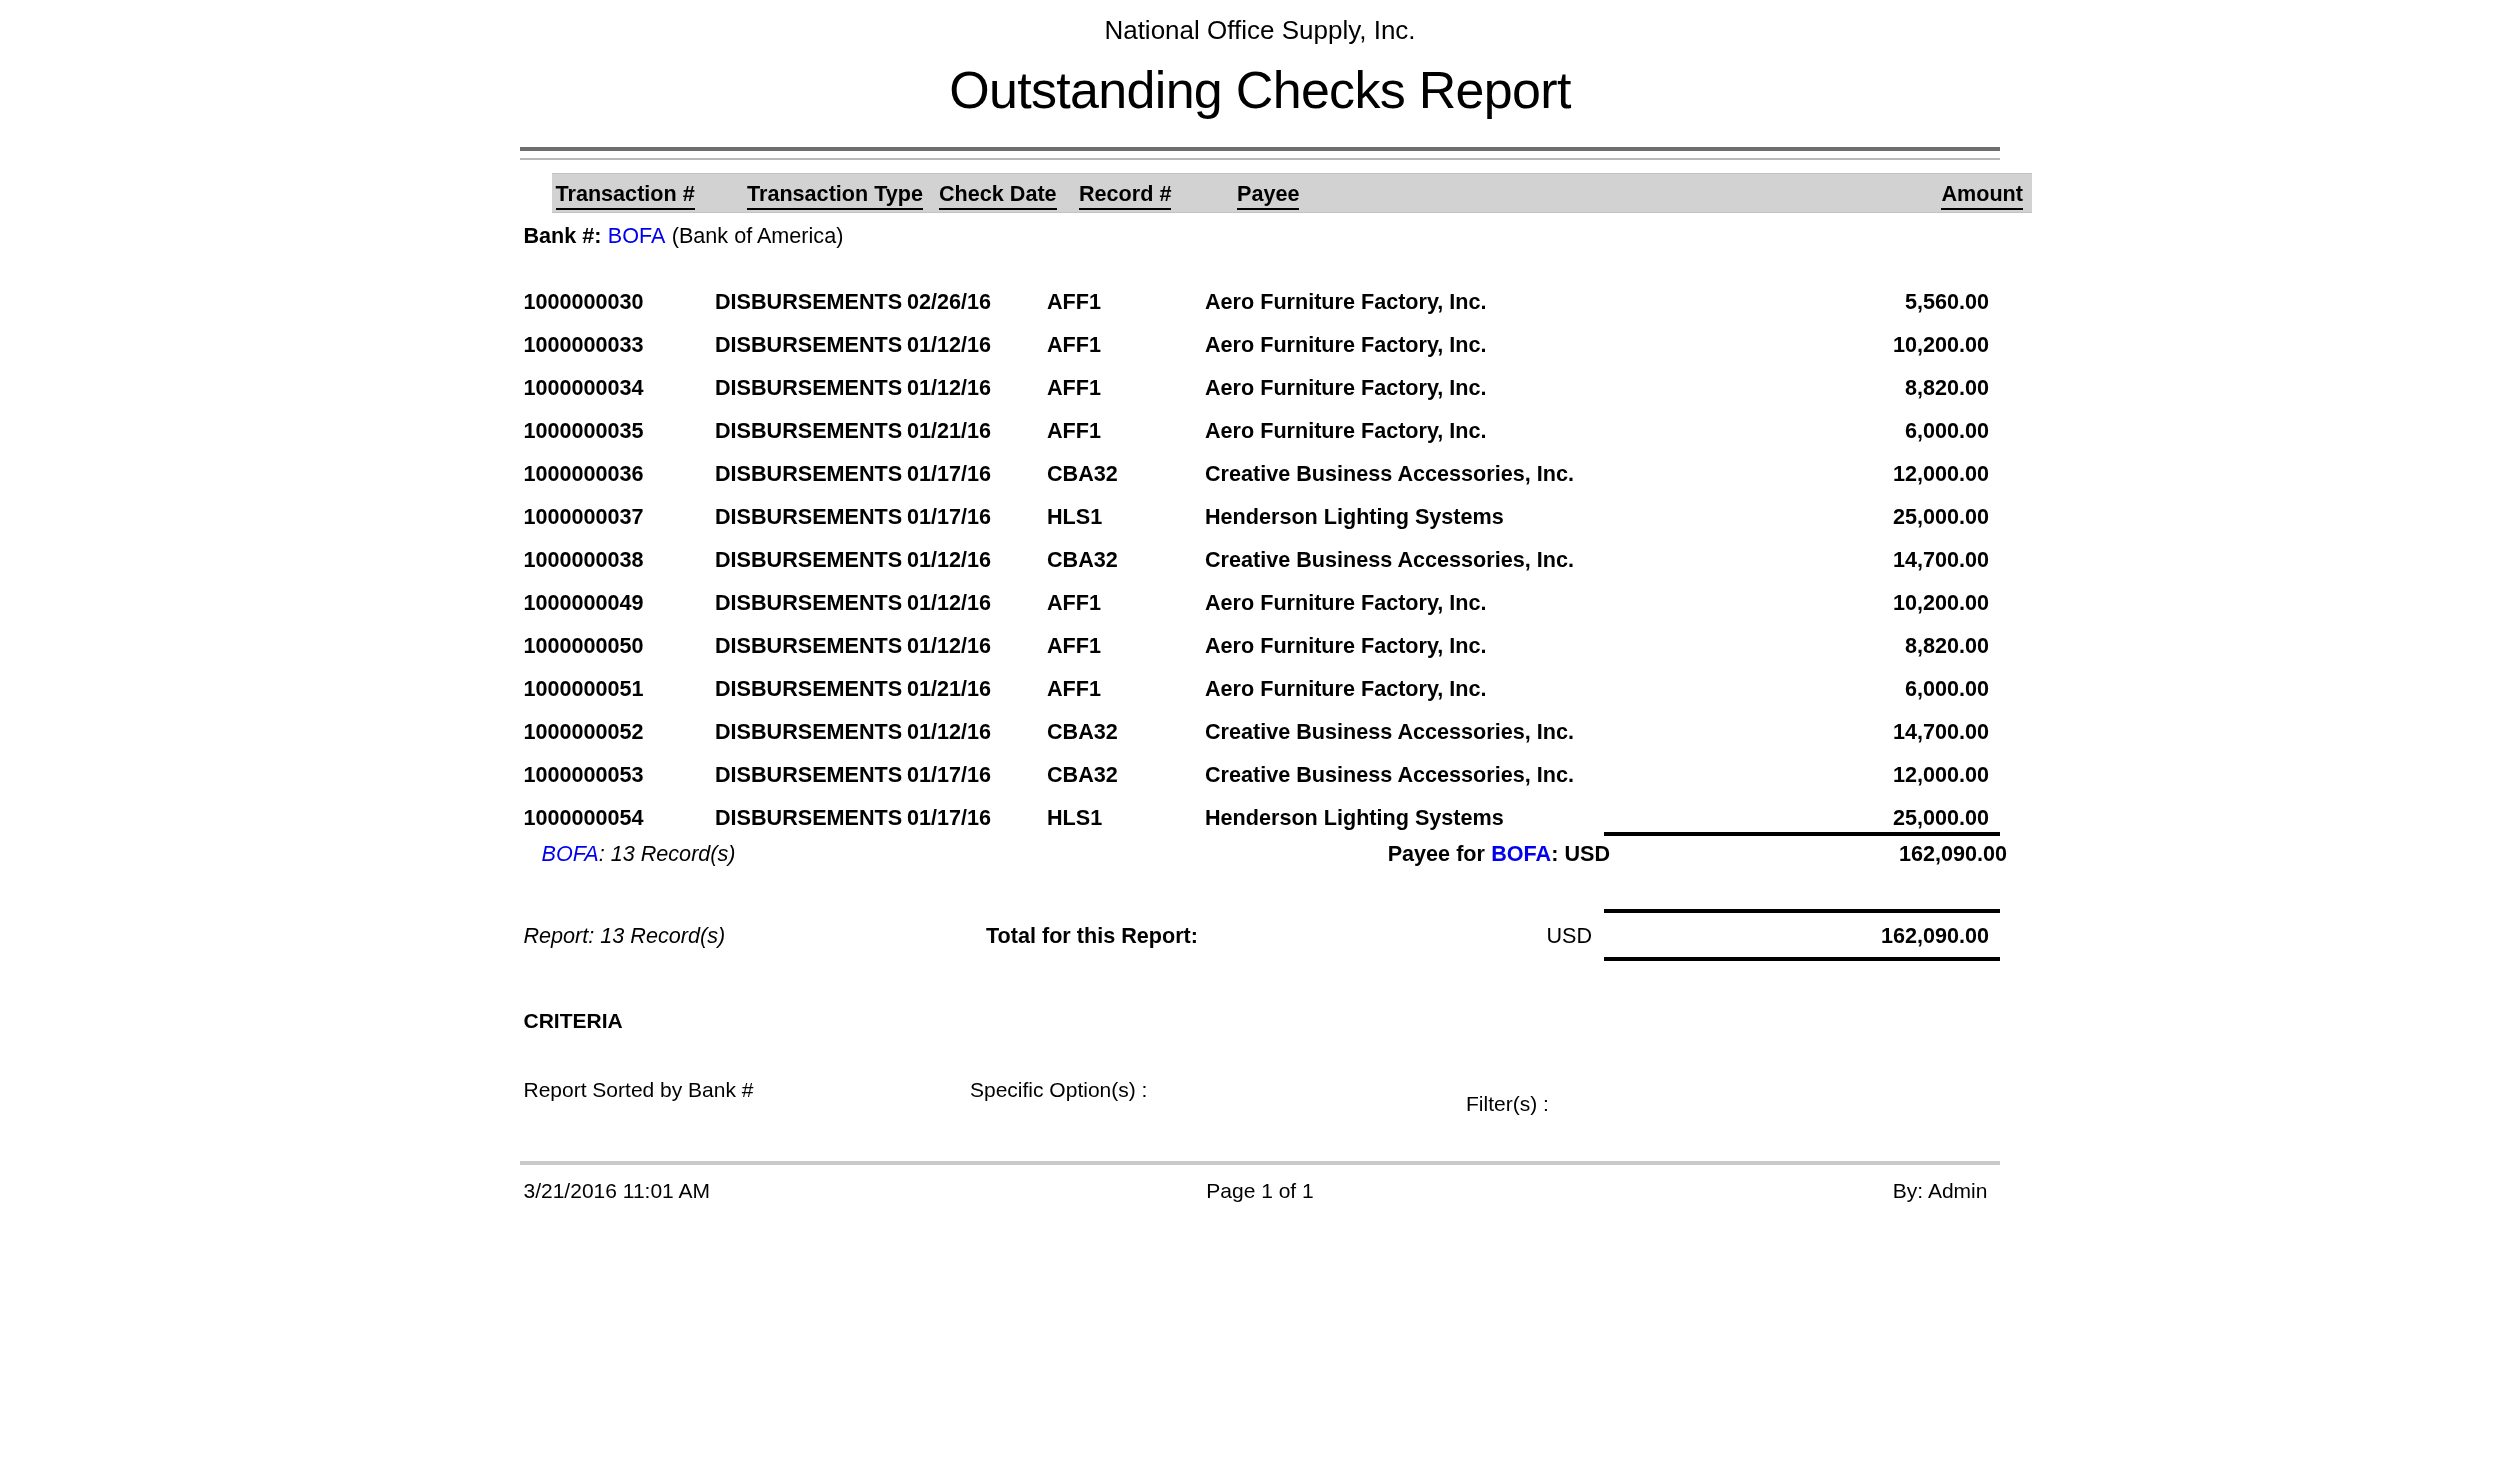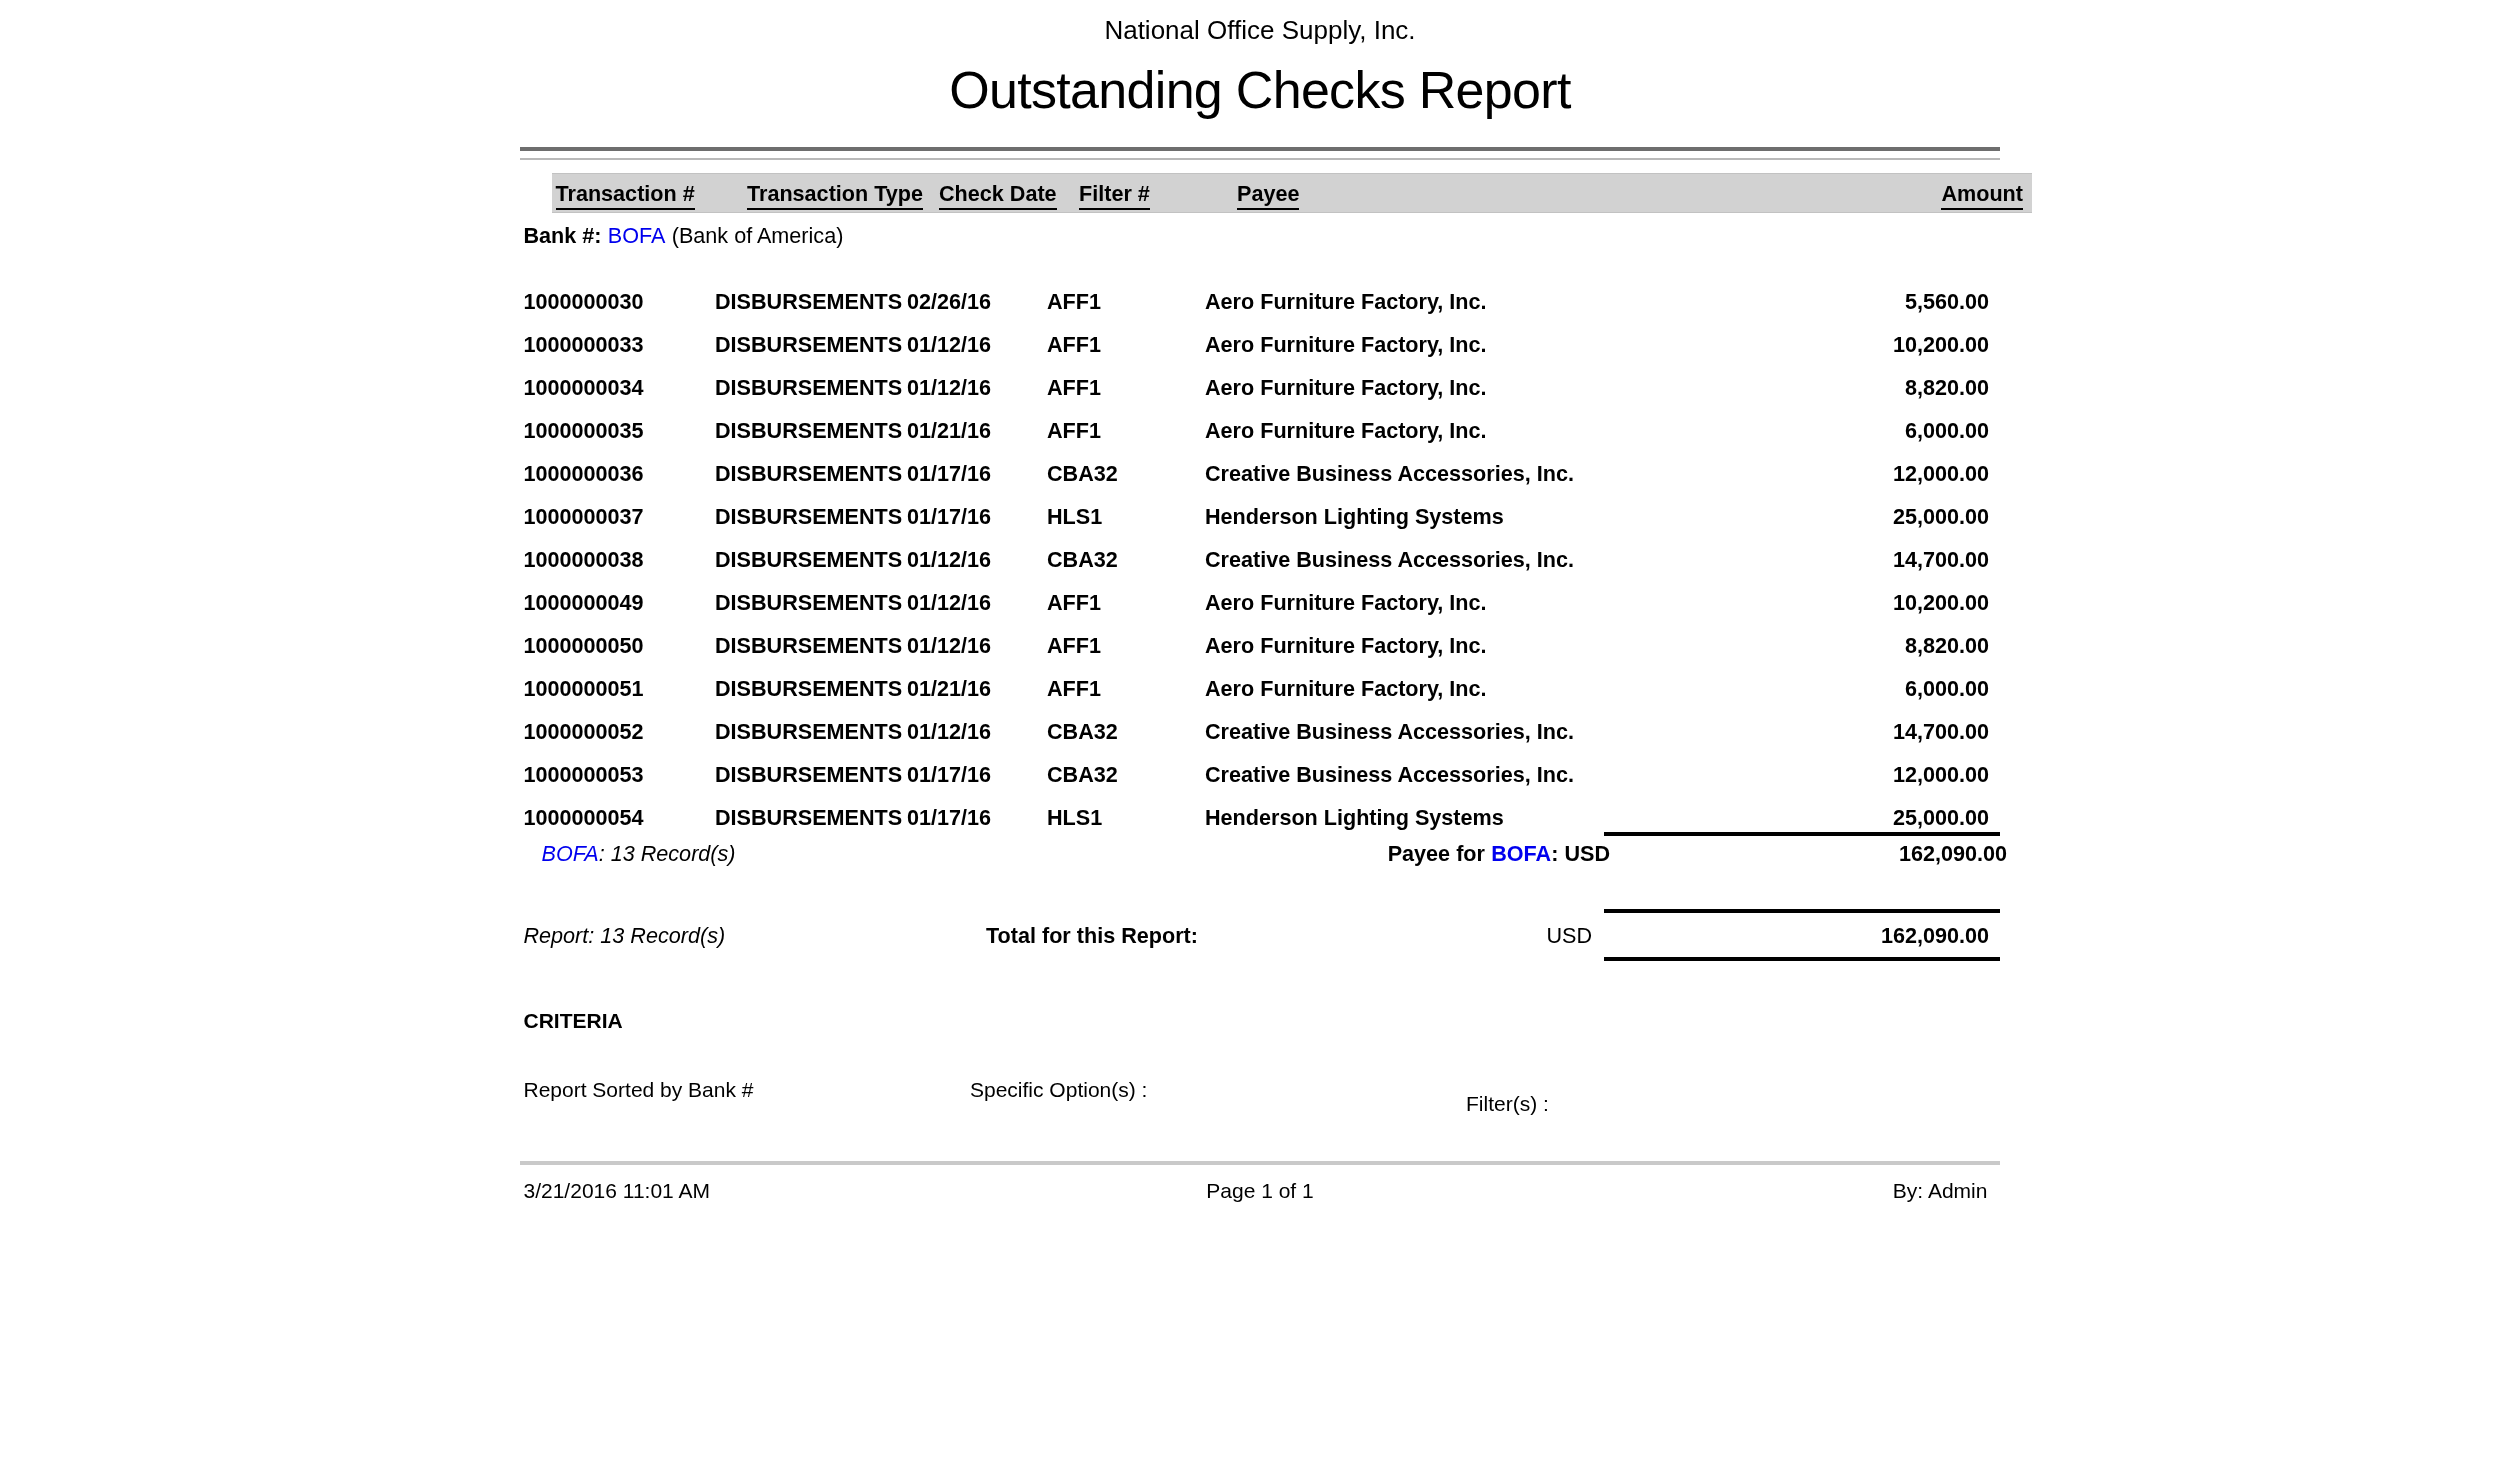--- a/index.html
+++ b/index.html
@@ -76,21 +76,21 @@
   <div class="company">National Office Supply, Inc.</div>
   <div class="title">Outstanding Checks Report</div>
 
   <div class="rule rule-dark"></div>
   <div class="rule rule-light"></div>
 
   <div class="header-band">
     <span class="hdr h-trans">Transaction #</span>
     <span class="hdr h-type">Transaction Type</span>
     <span class="hdr h-date">Check Date</span>
-    <span class="hdr h-vendor">Filter #</span>
+    <span class="hdr h-vendor">Record #</span>
     <span class="hdr h-payee">Payee</span>
     <span class="hdr h-amount">Amount</span>
   </div>
 
   <div class="bank-line">
     <span class="bold sp">Bank #:</span><span class="blue sp">BOFA</span><span>(Bank of America)</span>
   </div>
 
   <div class="rows" id="rows">
       <div class="row">

